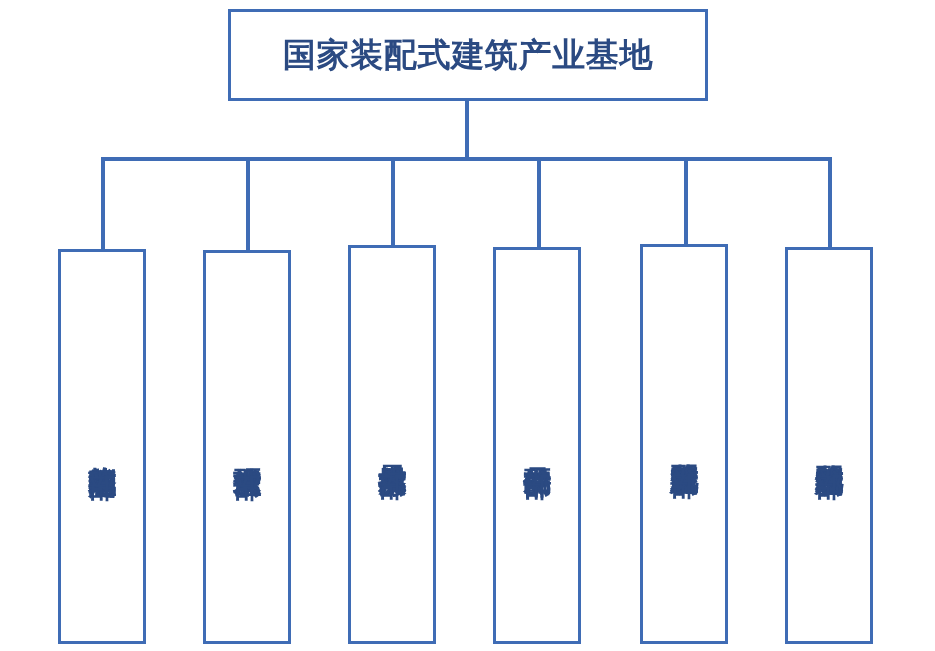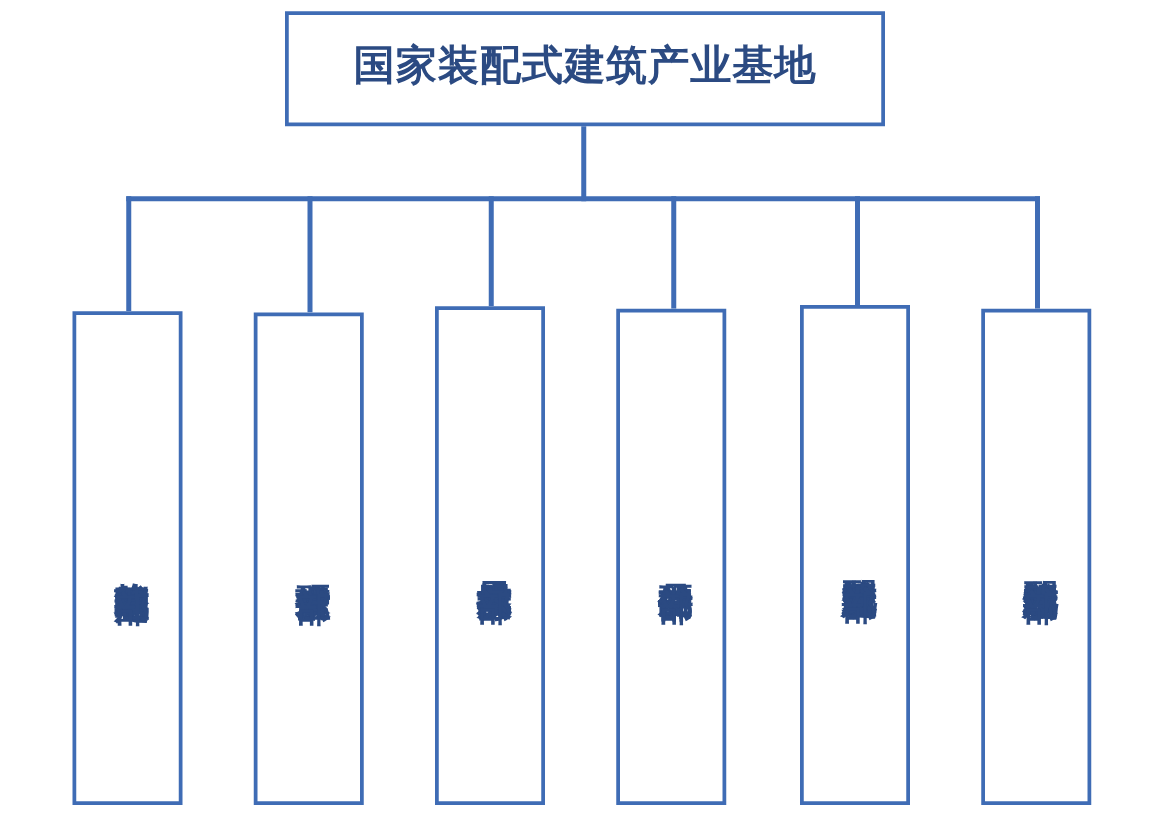--- a/index.html
+++ b/index.html
@@ -6,21 +6,21 @@
     margin: 0;
     padding: 0;
     background: #ffffff;
   }
   #canvas {
     position: relative;
     width: 935px;
     height: 651px;
     background: #ffffff;
     overflow: hidden;
-    font-family: Liberation Mono, monospace;
+    font-family: Liberation Serif, serif;
   }
   .node {
     position: absolute;
     box-sizing: border-box;
     border: 3px solid #3f6cb5;
     background: #ffffff;
     display: flex;
     align-items: center;
     justify-content: center;
   }

